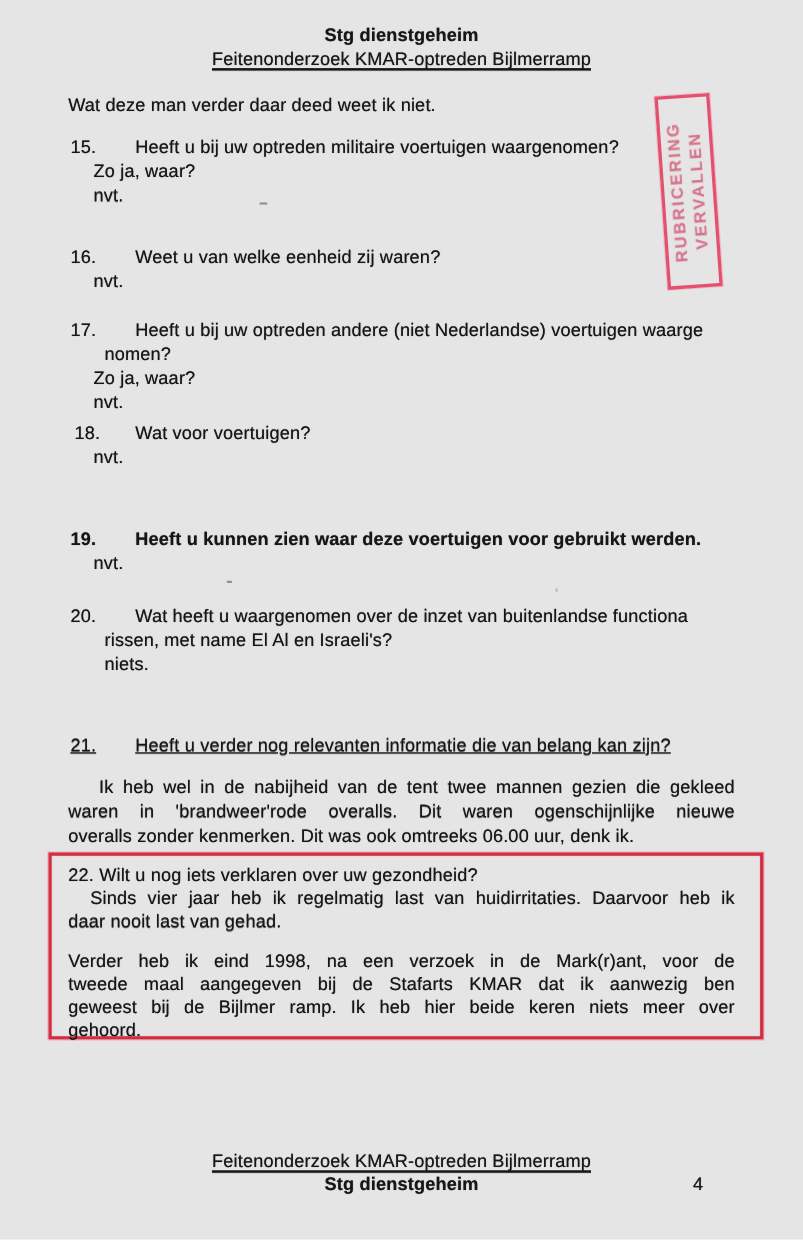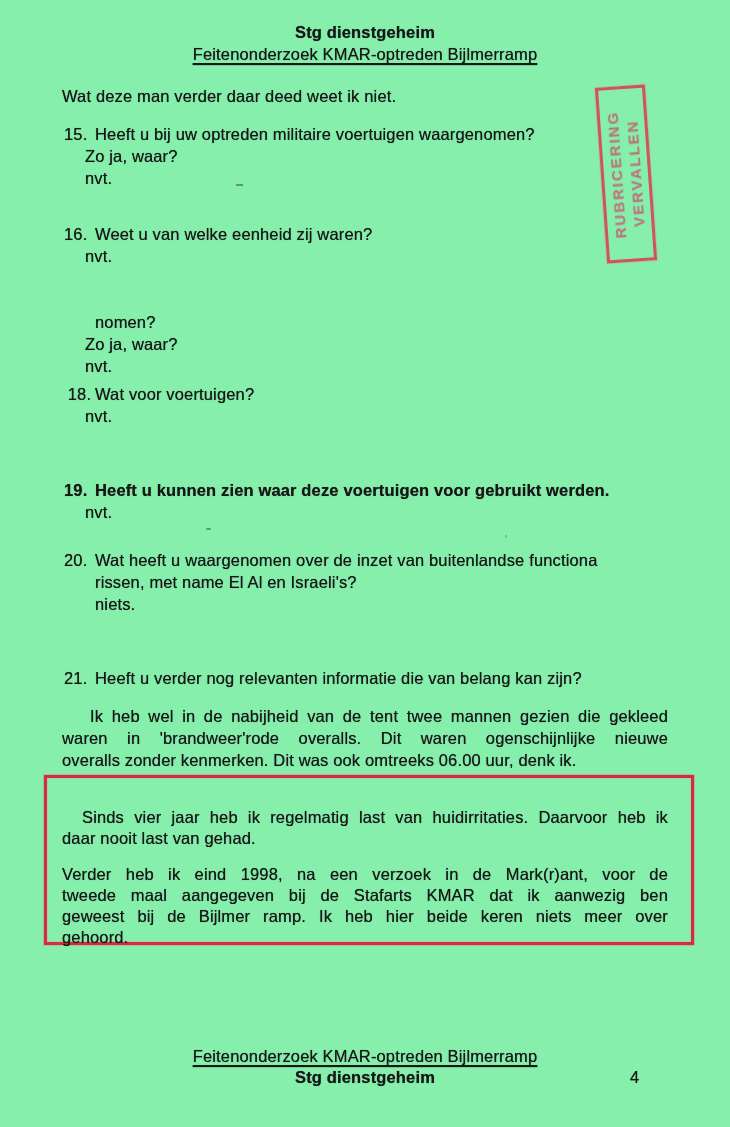--- a/index.html
+++ b/index.html
@@ -1,36 +1,36 @@
 <!DOCTYPE html>
 <html><head>
 <meta charset="utf-8">
 <style>
   html,body{margin:0;padding:0;background:#ffffff;}
   .page{
     position:relative;
     width:730px;height:1127px;
-    background:#86efac;
+    background:#e5e5e5;
     font-family:"Liberation Sans", sans-serif;
     font-size:16.5px;
     color:#161616;
     overflow:hidden;
   }
   .txt{
     position:absolute;
     white-space:nowrap;
     letter-spacing:0.15px;
     text-shadow:0 0.2px 0.7px rgba(25,25,25,0.75);
     line-height:20px;
   }
   .center{left:0;right:0;text-align:center;white-space:nowrap;}
   .bold{font-weight:bold;}
   .underline{text-decoration:underline;text-underline-offset:3px;text-decoration-thickness:1.5px;}
   
-  .qrow{display:flex;}
+  .qrow{display:flex;gap:28px;}
   .qnum{display:inline-block;min-width:31px;}
   
   .jline{
     position:absolute;
     white-space:normal;
     width:606px;
     text-align:justify;
     text-align-last:justify;
     letter-spacing:0.15px;
     text-shadow:0 0.2px 0.7px rgba(25,25,25,0.75);
@@ -46,21 +46,21 @@
   
   .h-class{top:22px;}
   .h-title{top:44px;}
   .intro{left:62px;top:86px;}
   .q15{left:64px;top:124px;}  .q15s1{left:85px;top:146px;} .q15s2{left:85px;top:168px;}
   .q16{left:64px;top:224px;}  .q16s1{left:85px;top:246px;}
   .q17{left:64px;top:290px;}  .q17l2{left:95px;top:312px;} .q17s1{left:85px;top:334px;} .q17s2{left:85px;top:356px;}
   .q18{left:64px;top:384px;text-align:center;}  .q18s1{left:85px;top:406px;}
   .q19{left:64px;top:480px;font-weight:bold;}  .q19s1{left:85px;top:502px;}
   .q20{left:64px;top:550px;}  .q20l2{left:95px;top:572px;} .q20s1{left:95px;top:594px;}
-  .q21{left:64px;top:668px;}
+  .q21{left:64px;top:668px;text-decoration:underline;}
   .a21l1{left:62px;top:706px;padding-left:28px;width:578px;}
   .a21l2{left:62px;top:728px;}
   .a21l3{left:62px;top:750px;}
   
   .redbox{
     position:absolute;
     left:44px;top:775px;
     width:650px;height:170px;
     border:3px solid #d52c42;
     box-shadow:0 0 0 1px rgba(233,96,124,0.35), inset 0 0 0 0.5px rgba(233,96,124,0.25);
@@ -133,20 +133,24 @@
   </div>
   <div class="txt q15s1">Zo ja, waar?</div>
   <div class="txt q15s2">nvt.</div>
 
   <div class="txt q16 qrow">
     <span class="qnum">16.</span>
     <span>Weet u van welke eenheid zij waren?</span>
   </div>
   <div class="txt q16s1">nvt.</div>
 
+  <div class="txt q17 qrow">
+    <span class="qnum">17.</span>
+    <span>Heeft u bij uw optreden andere (niet Nederlandse) voertuigen waarge</span>
+  </div>
   <div class="txt q17l2">nomen?</div>
   <div class="txt q17s1">Zo ja, waar?</div>
   <div class="txt q17s2">nvt.</div>
 
   <div class="txt q18 qrow">
     <span class="qnum">18.</span>
     <span>Wat voor voertuigen?</span>
   </div>
   <div class="txt q18s1">nvt.</div>
 
@@ -166,20 +170,21 @@
   <div class="txt q21 qrow">
     <span class="qnum">21.</span>
     <span>Heeft u verder nog relevanten informatie die van belang kan zijn?</span>
   </div>
 
   <div class="jline a21l2">waren in 'brandweer'rode overalls. Dit waren ogenschijnlijke nieuwe</div>
   <div class="jline a21l1">Ik heb wel in de nabijheid van de tent twee mannen gezien die gekleed</div>
   <div class="nline a21l3">overalls zonder kenmerken. Dit was ook omtreeks 06.00 uur, denk ik.</div>
 
   <div class="redbox">
+    <div class="nline bx b-q">22. Wilt u nog iets verklaren over uw gezondheid?</div>
     <div class="jline bx b-p1a">Sinds vier jaar heb ik regelmatig last van huidirritaties. Daarvoor heb ik</div>
     <div class="nline bx b-p1b">daar nooit last van gehad.</div>
     <div class="jline bx b-p2a">Verder heb ik eind 1998, na een verzoek in de Mark(r)ant, voor de</div>
     <div class="jline bx b-p2b">tweede maal aangegeven bij de Stafarts KMAR dat ik aanwezig ben</div>
     <div class="jline bx b-p2c">geweest bij de Bijlmer ramp. Ik heb hier beide keren niets meer over</div>
     <div class="nline bx b-p2d">gehoord.</div>
   </div>
 
 
   <div class="txt center underline f-title">Feitenonderzoek KMAR-optreden Bijlmerramp</div>

